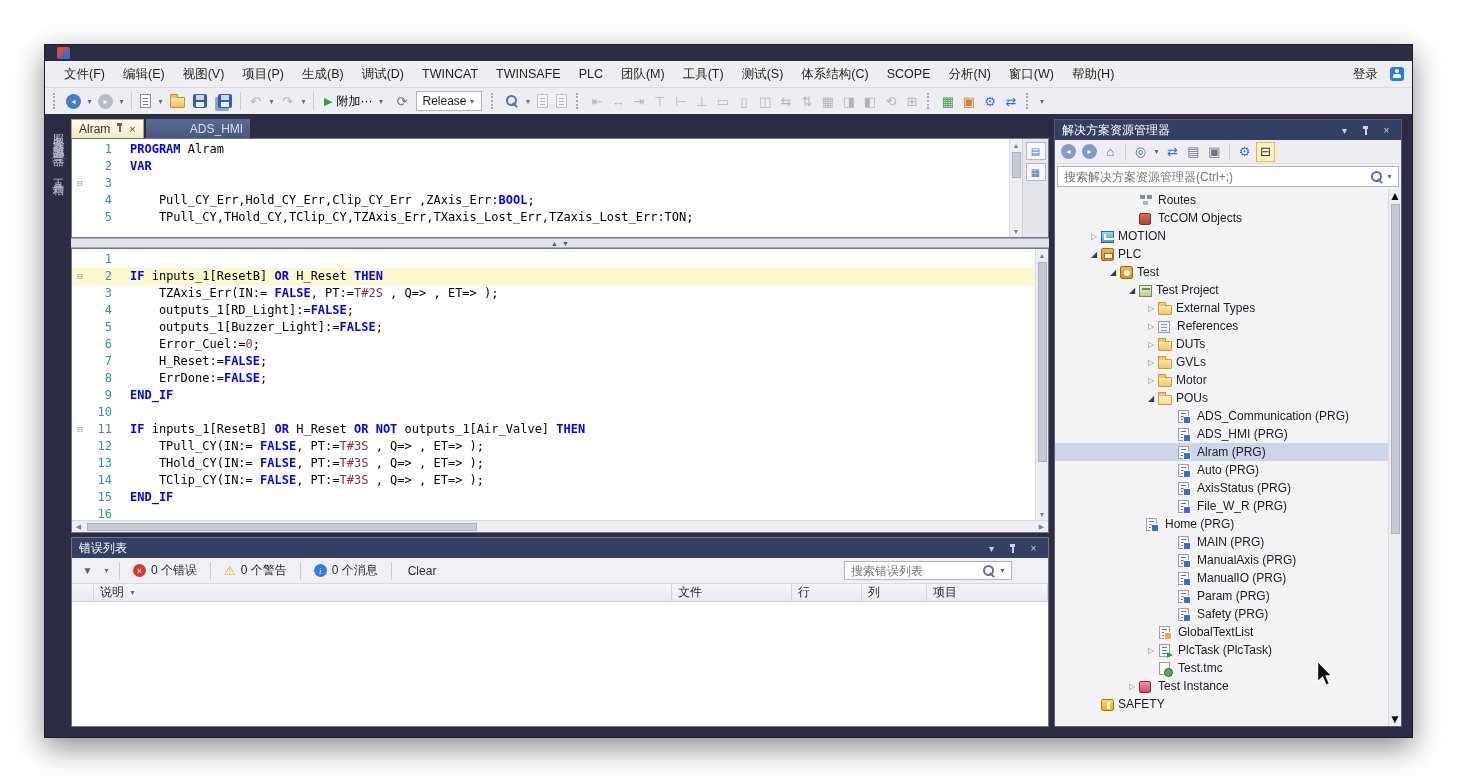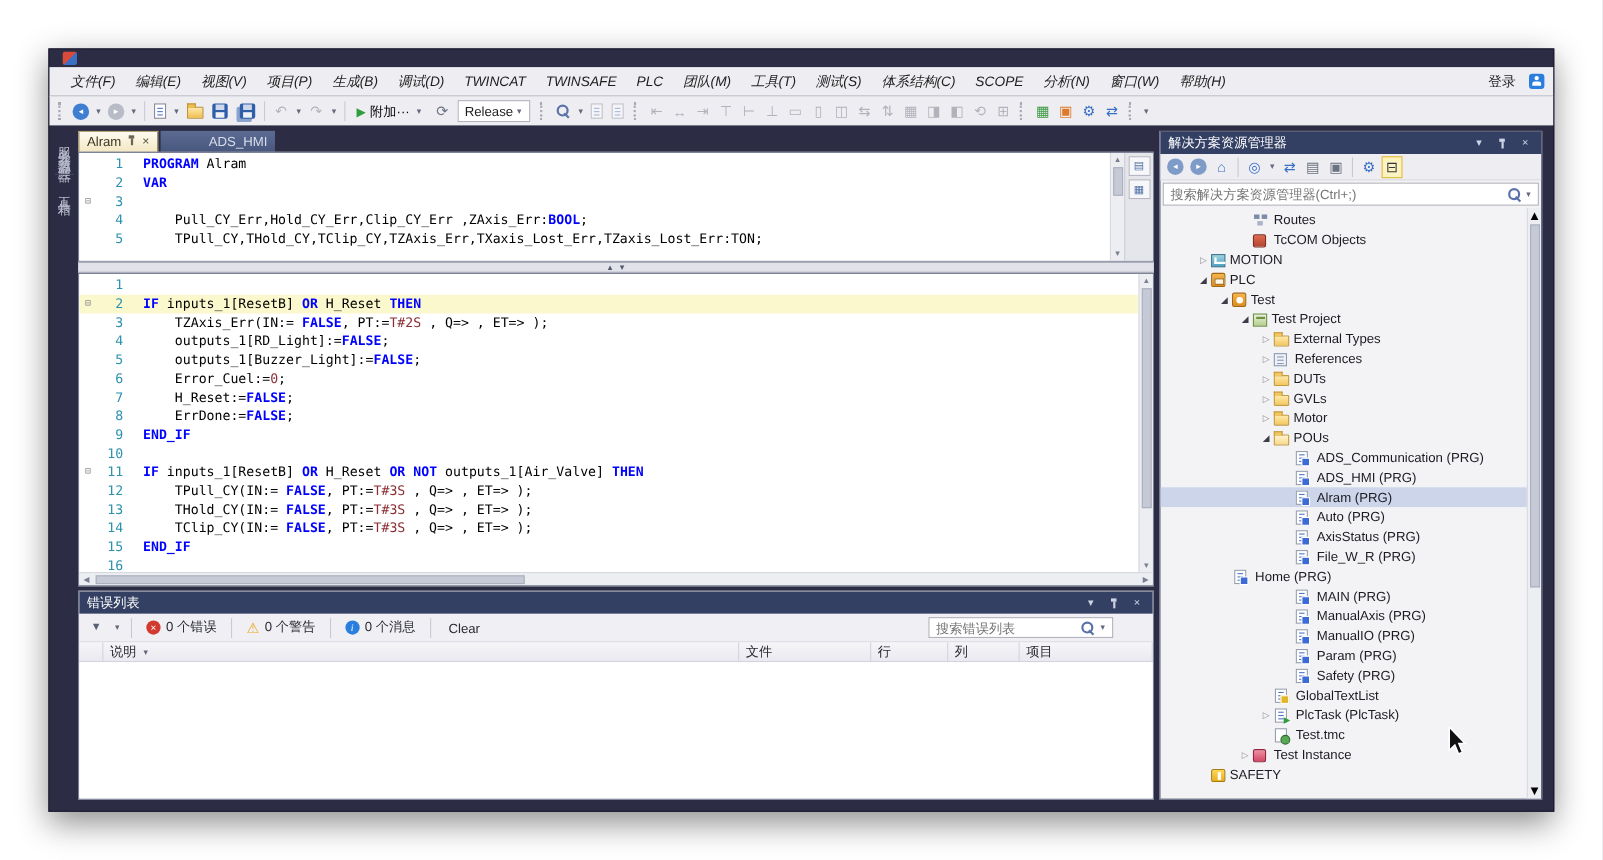--- a/index.html
+++ b/index.html
@@ -5,21 +5,21 @@
   html,body{margin:0;padding:0;width:1457px;height:782px;background:#fff;overflow:hidden;
     font-family:"Liberation Sans","DejaVu Sans",sans-serif;-webkit-font-smoothing:antialiased;}
   *{box-sizing:border-box;}
   .window{position:absolute;left:44px;top:44px;width:1369px;height:694px;background:#2c2c45;
     border:1px solid #1c1c2e;box-shadow:0 10px 28px rgba(0,0,0,.45);}
   
   .titlebar{height:16px;position:relative;}
   .app-icon{position:absolute;left:12px;top:2px;width:13px;height:12px;border-radius:2px;
     background:linear-gradient(135deg,#d84a3a 0 50%,#3a6fc4 50% 100%);}
   .menubar{height:26px;background:#eeeef2;display:flex;align-items:center;padding-left:10px;font-size:12.5px;color:#1e1e1e;}
-  .menu-item{padding:0 9px;height:100%;display:flex;align-items:center;white-space:nowrap;cursor:default;font-style:italic;}
+  .menu-item{padding:0 9px;height:100%;display:flex;align-items:center;white-space:nowrap;cursor:default;}
   .menubar-right{margin-left:auto;display:flex;align-items:center;gap:8px;padding-right:8px;}
   .feedback-icon{width:14px;height:14px;border-radius:3px;background:#2a7ede;position:relative;}
   .feedback-icon::before{content:"";position:absolute;left:5px;top:2px;width:4px;height:4px;border-radius:50%;background:#fff;}
   .feedback-icon::after{content:"";position:absolute;left:3px;top:7px;width:8px;height:4px;border-radius:2px 2px 0 0;background:#fff;}
   .toolbar{height:27px;background:#eeeef2;border-top:1px solid #dadae2;display:flex;align-items:center;gap:2px;padding:0 4px;font-size:12px;overflow:hidden;}
   .tb-icon{min-width:19px;height:20px;display:flex;align-items:center;justify-content:center;font-size:13px;color:#4a4f5e;cursor:default;}
   .tb-icon.circled{width:15px;min-width:15px;height:15px;border-radius:50%;color:#fff;font-size:8px;margin:0 2px;}
   .tb-icon.disabled{color:#b2b2bc;}
   .tb-icon.hl{background:#fdf3bf;border:1px solid #e2b93f;}
   .tb-caret{font-size:8px;color:#63687a;width:9px;text-align:center;}
@@ -471,21 +471,21 @@
         <div class="tree-row" style="padding-left: 108px;">
           <span class="expander"></span>
           <span class="ti ti-doc ti-prg"></span>
           <span class="tree-label">AxisStatus (PRG)</span>
         </div>
         <div class="tree-row" style="padding-left: 108px;">
           <span class="expander"></span>
           <span class="ti ti-doc ti-prg"></span>
           <span class="tree-label">File_W_R (PRG)</span>
         </div>
-        <div class="tree-row" style="padding-left: 52px;">
+        <div class="tree-row" style="padding-left: 52px; margin-left: 24px;">
           <span class="expander"></span>
           <span class="ti ti-doc ti-prg"></span>
           <span class="tree-label">Home (PRG)</span>
         </div>
         <div class="tree-row" style="padding-left: 108px;">
           <span class="expander"></span>
           <span class="ti ti-doc ti-prg"></span>
           <span class="tree-label">MAIN (PRG)</span>
         </div>
         <div class="tree-row" style="padding-left: 108px;">

